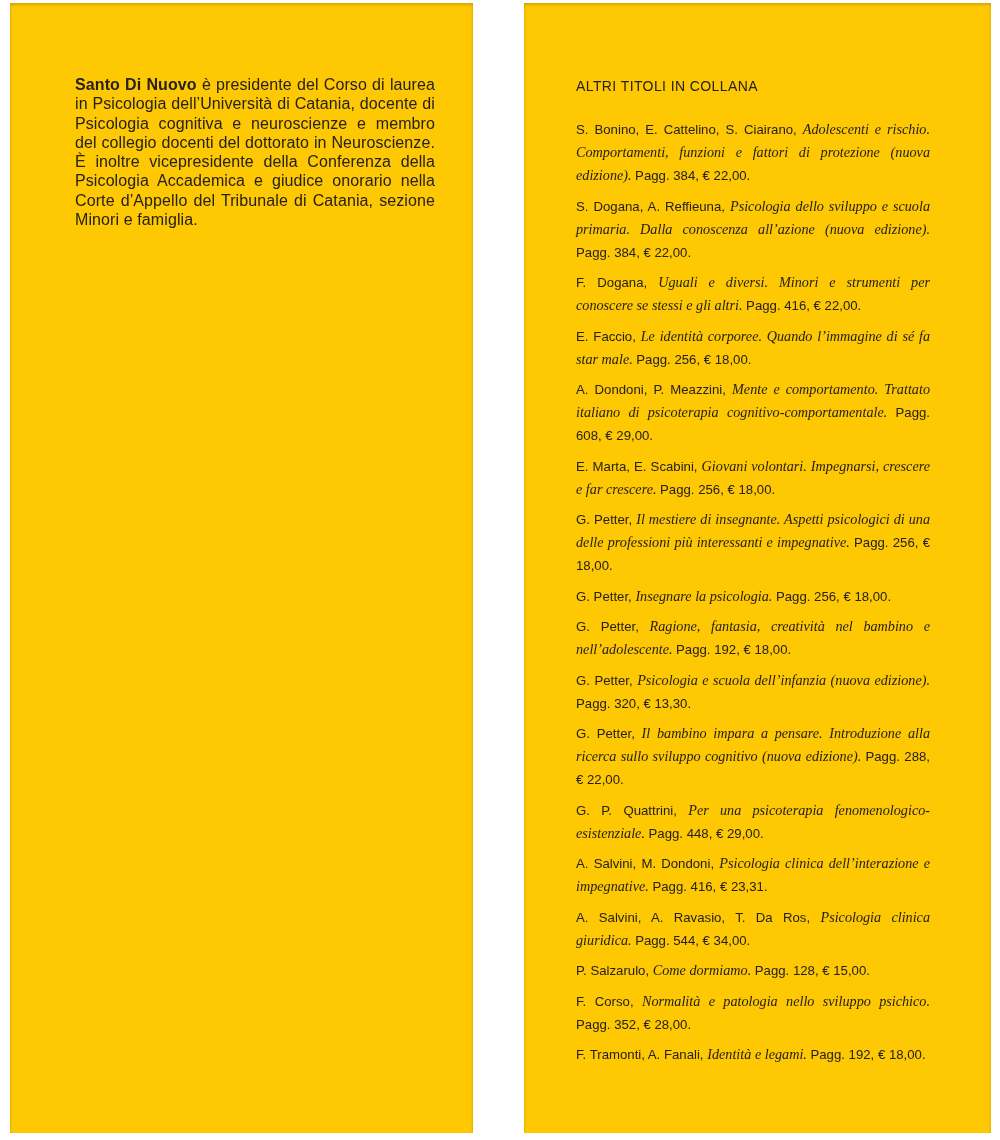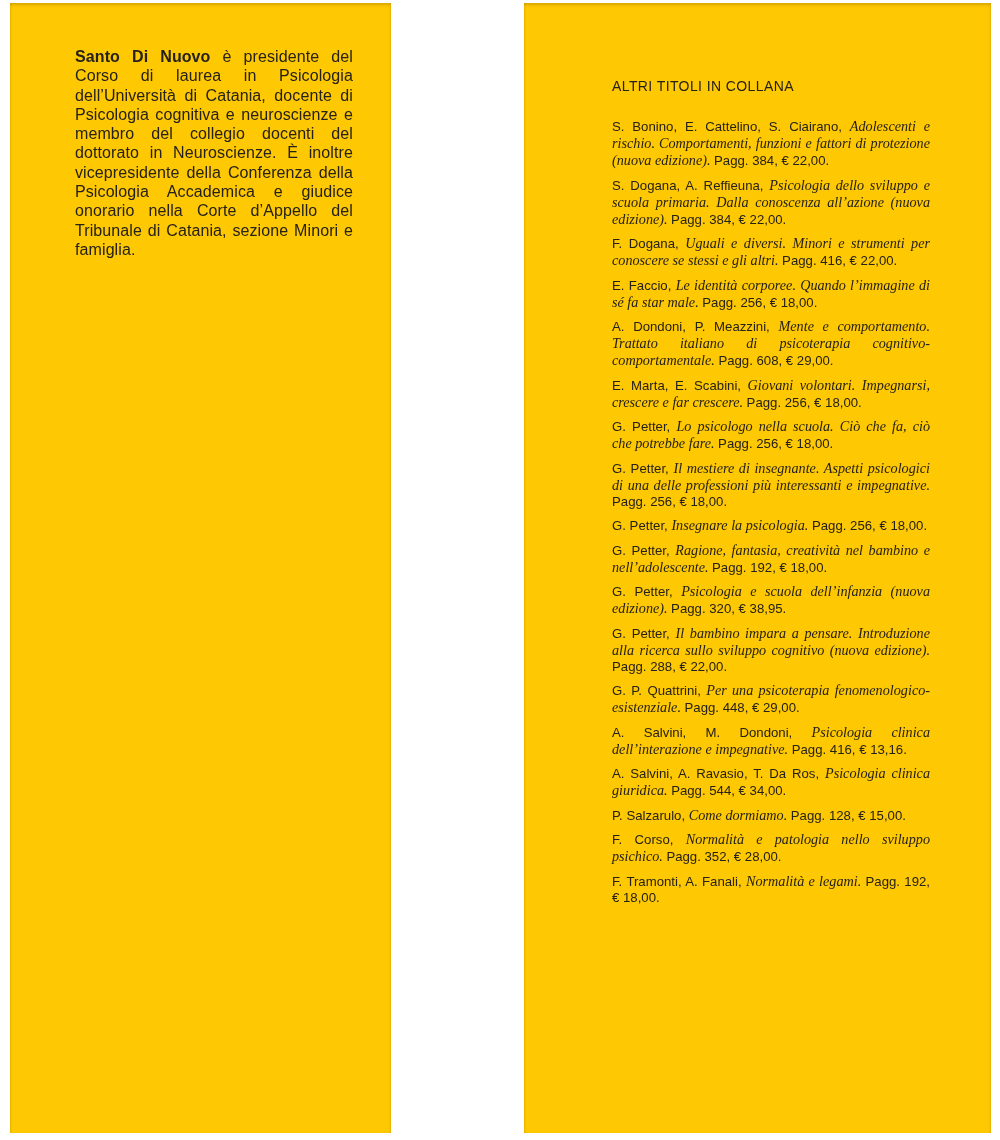--- a/index.html
+++ b/index.html
@@ -17,44 +17,44 @@
   }
   .flap{
     position:absolute;
     top:3px;
     height:1130px;
     background: var(--flap);
     box-shadow: inset 0 3px 3px -1px rgba(150,105,0,.35), inset 2px 0 2px -1px rgba(150,105,0,.18), inset -2px 0 2px -1px rgba(150,105,0,.18);
   }
   .flap-left{
     left:10px;
-    width:381px;
-    padding:44px 38px 0 65px;
+    width:463px;
+    padding:72px 38px 0 65px;
   }
   .flap-right{
     left:524px;
     width:467px;
-    padding:75px 61px 0 88px;
+    padding:75px 61px 0 52px;
   }
   .bio{
     font-size:16px;
     line-height:19.3px;
     text-align:justify;
     letter-spacing:.1px;
   }
   .bio .author-name{ font-weight:bold; }
   .collana-heading{
     font-size:14px;
     font-weight:normal;
     letter-spacing:.4px;
     margin-bottom:24px;
   }
   .titles-list .item{
     font-size:13.2px;
-    line-height:16px;
+    line-height:23px;
     text-align:justify;
     margin-bottom:7.5px;
   }
   .titles-list .title{
     font-family:"Liberation Serif", serif;
     font-style:italic;
     font-size:14.2px;
   }
 </style>
 </head>
@@ -66,26 +66,25 @@
 
 <div class="flap flap-right">
   <h2 class="collana-heading">ALTRI TITOLI IN COLLANA</h2>
   <div class="titles-list">
       <p class="item"><span>S. Bonino, E. Cattelino, S. Ciairano, </span><span class="title">Adolescenti e rischio. Comportamenti, funzioni e fattori di protezione (nuova edizione). </span><span>Pagg. 384, € 22,00.</span></p>
       <p class="item"><span>S. Dogana, A. Reffieuna, </span><span class="title">Psicologia dello sviluppo e scuola primaria. Dalla conoscenza all’azione (nuova edizione). </span><span>Pagg. 384, € 22,00.</span></p>
       <p class="item"><span>F. Dogana, </span><span class="title">Uguali e diversi. Minori e strumenti per conoscere se stessi e gli altri. </span><span>Pagg. 416, € 22,00.</span></p>
       <p class="item"><span>E. Faccio, </span><span class="title">Le identità corporee. Quando l’immagine di sé fa star male. </span><span>Pagg. 256, € 18,00.</span></p>
       <p class="item"><span>A. Dondoni, P. Meazzini, </span><span class="title">Mente e comportamento. Trattato italiano di psicoterapia cognitivo-comportamentale. </span><span>Pagg. 608, € 29,00.</span></p>
       <p class="item"><span>E. Marta, E. Scabini, </span><span class="title">Giovani volontari. Impegnarsi, crescere e far crescere. </span><span>Pagg. 256, € 18,00.</span></p>
-      <p class="item"><span>G. Petter, </span><span class="title">Lo psicologo nella scuola. Ciò che fa, ciò che potrebbe fare. </span><span>Pagg. 256, € 18,00.</span></p>
       <p class="item"><span>G. Petter, </span><span class="title">Il mestiere di insegnante. Aspetti psicologici di una delle professioni più interessanti e impegnative. </span><span>Pagg. 256, € 18,00.</span></p>
       <p class="item"><span>G. Petter, </span><span class="title">Insegnare la psicologia. </span><span>Pagg. 256, € 18,00.</span></p>
       <p class="item"><span>G. Petter, </span><span class="title">Ragione, fantasia, creatività nel bambino e nell’adolescente. </span><span>Pagg. 192, € 18,00.</span></p>
-      <p class="item"><span>G. Petter, </span><span class="title">Psicologia e scuola dell’infanzia (nuova edizione). </span><span>Pagg. 320, € 38,95.</span></p>
+      <p class="item"><span>G. Petter, </span><span class="title">Psicologia e scuola dell’infanzia (nuova edizione). </span><span>Pagg. 320, € 13,30.</span></p>
       <p class="item"><span>G. Petter, </span><span class="title">Il bambino impara a pensare. Introduzione alla ricerca sullo sviluppo cognitivo (nuova edizione). </span><span>Pagg. 288, € 22,00.</span></p>
       <p class="item"><span>G. P. Quattrini, </span><span class="title">Per una psicoterapia fenomenologico-esistenziale. </span><span>Pagg. 448, € 29,00.</span></p>
-      <p class="item"><span>A. Salvini, M. Dondoni, </span><span class="title">Psicologia clinica dell’interazione e impegnative. </span><span>Pagg. 416, € 13,16.</span></p>
+      <p class="item"><span>A. Salvini, M. Dondoni, </span><span class="title">Psicologia clinica dell’interazione e impegnative. </span><span>Pagg. 416, € 23,31.</span></p>
       <p class="item"><span>A. Salvini, A. Ravasio, T. Da Ros, </span><span class="title">Psicologia clinica giuridica. </span><span>Pagg. 544, € 34,00.</span></p>
       <p class="item"><span>P. Salzarulo, </span><span class="title">Come dormiamo. </span><span>Pagg. 128, € 15,00.</span></p>
       <p class="item"><span>F. Corso, </span><span class="title">Normalità e patologia nello sviluppo psichico. </span><span>Pagg. 352, € 28,00.</span></p>
-      <p class="item"><span>F. Tramonti, A. Fanali, </span><span class="title">Normalità e legami. </span><span>Pagg. 192, € 18,00.</span></p>
+      <p class="item"><span>F. Tramonti, A. Fanali, </span><span class="title">Identità e legami. </span><span>Pagg. 192, € 18,00.</span></p>
     </div>
 </div>
 
 </body></html>

